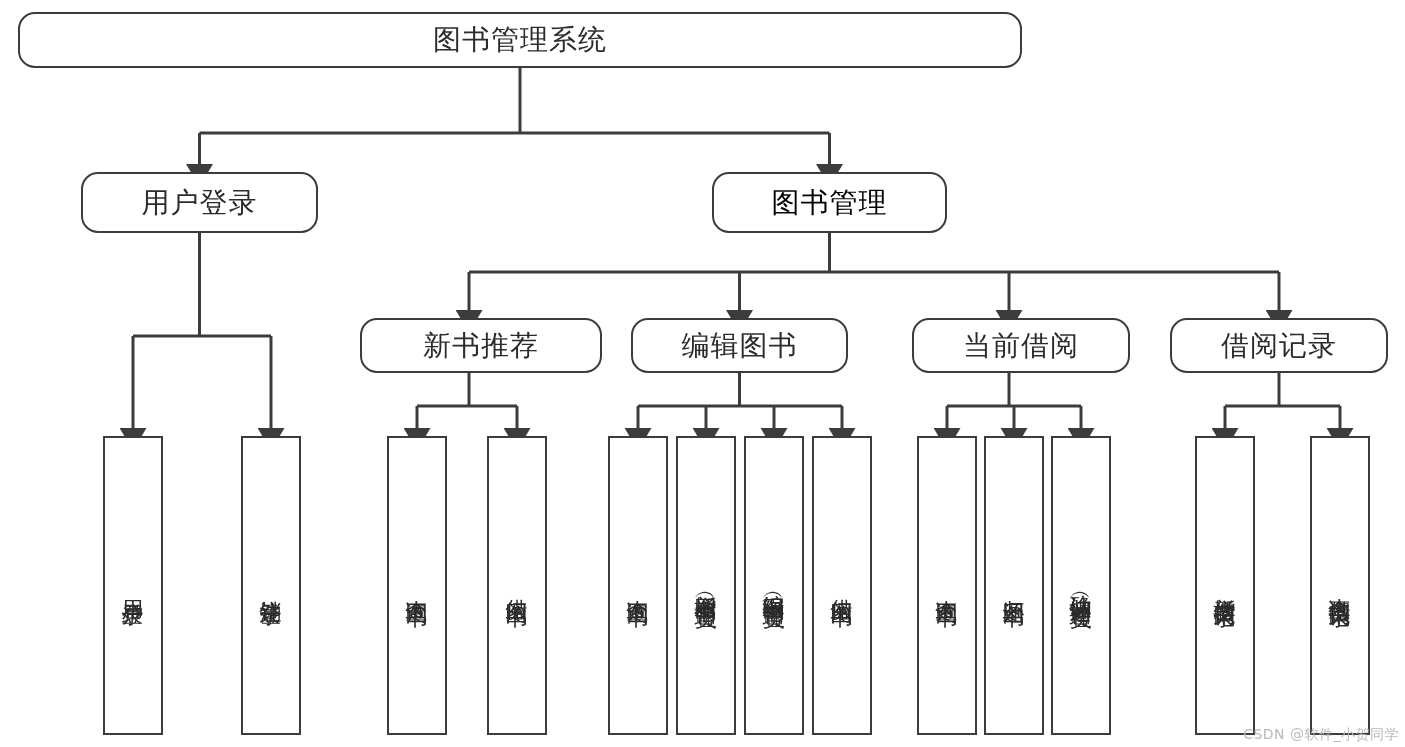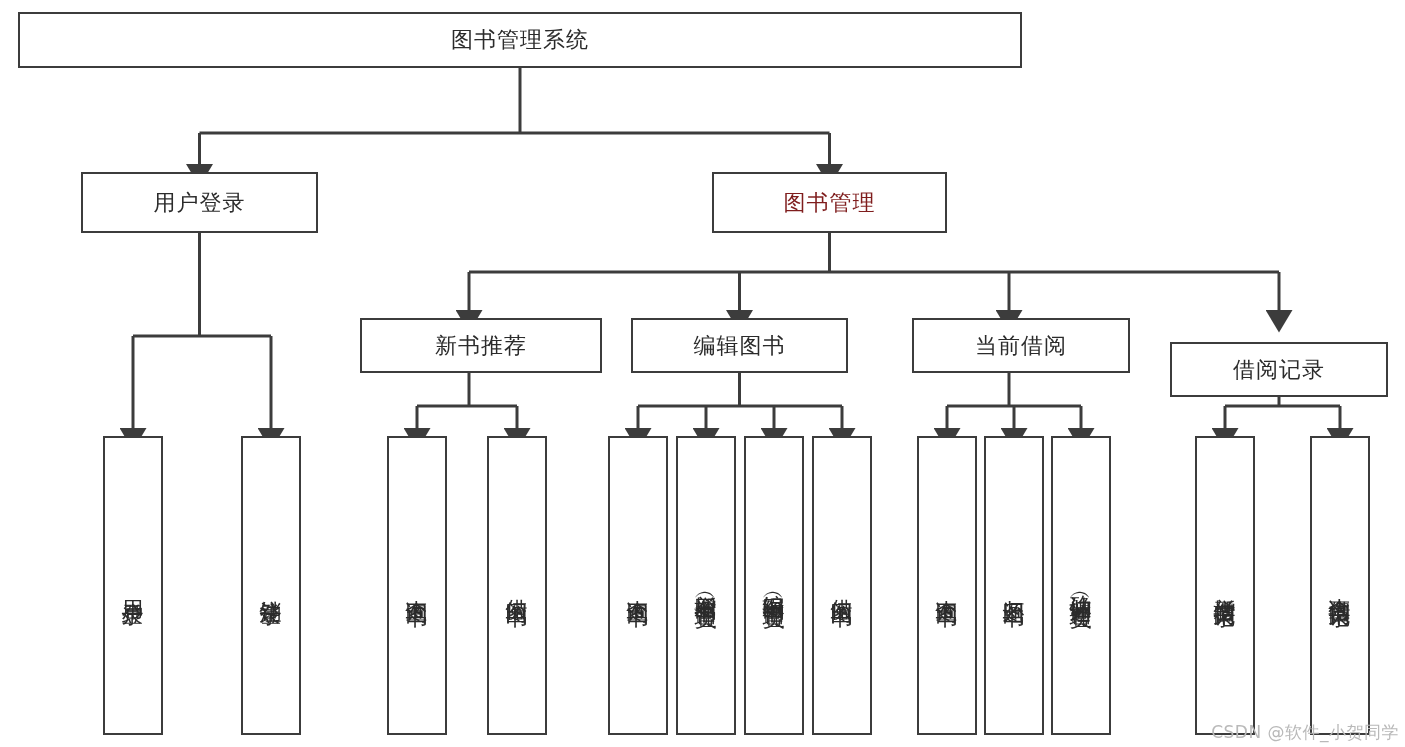--- a/index.html
+++ b/index.html
@@ -27,43 +27,44 @@
     box-sizing: border-box;
     border: 2px solid #3c3c3c;
     background: #ffffff;
     color: #2b2b2b;
     display: flex;
     align-items: center;
     justify-content: center;
     text-align: center;
   }
   .node.h {
-    font-size: 22px;
+    font-size: 28px;
     letter-spacing: 1px;
+    border-radius: 17px;
   }
   .node.v {
     font-size: 22px;
     writing-mode: vertical-rl;
     text-orientation: upright;
     letter-spacing: 2px;
     line-height: 1.05;
     padding: 6px 0;
     align-items: center;
     justify-content: center;
   }
   .node.v .vtext {
     writing-mode: vertical-rl;
     text-orientation: upright;
     white-space: nowrap;
   }
   #watermark {
     position: absolute;
     right: 6px;
     bottom: 3px;
-    font-size: 17px;
+    font-size: 14px;
     color: #b9b9b9;
     font-family: "DejaVu Sans", "Liberation Sans", sans-serif;
     letter-spacing: 0.5px;
     pointer-events: none;
     user-select: none;
   }
 </style>
 </head>
 <body>
 
@@ -111,33 +112,33 @@
       </g>
   </svg>
 
   <div id="nodes">
       <div class="node h" style="left: 18px; top: 12px; width: 1004px; height: 56px; border-color: rgb(60, 60, 60); color: rgb(43, 43, 43);">
         <span>图书管理系统</span>
       </div>
       <div class="node h" style="left: 81px; top: 172px; width: 237px; height: 61px; border-color: rgb(60, 60, 60); color: rgb(43, 43, 43);">
         <span>用户登录</span>
       </div>
-      <div class="node h" style="left: 712px; top: 172px; width: 235px; height: 61px; border-color: rgb(60, 60, 60); color: #7f1d1d; text-align: right;">
+      <div class="node h" style="left: 712px; top: 172px; width: 235px; height: 61px; border-color: rgb(60, 60, 60); color: #000000; text-align: right;">
         <span>图书管理</span>
       </div>
       <div class="node h" style="left: 360px; top: 318px; width: 242px; height: 55px; border-color: rgb(60, 60, 60); color: rgb(43, 43, 43);">
         <span>新书推荐</span>
       </div>
       <div class="node h" style="left: 631px; top: 318px; width: 217px; height: 55px; border-color: rgb(60, 60, 60); color: rgb(43, 43, 43);">
         <span>编辑图书</span>
       </div>
       <div class="node h" style="left: 900px; top: 318px; width: 218px; height: 55px; border-color: rgb(60, 60, 60); color: rgb(43, 43, 43); margin-left: 12px;">
         <span>当前借阅</span>
       </div>
-      <div class="node h" style="left: 1170px; top: 318px; width: 218px; height: 55px; border-color: rgb(60, 60, 60); color: rgb(43, 43, 43); margin-top: 24px;">
+      <div class="node h" style="left: 1170px; top: 318px; width: 218px; height: 55px; border-color: rgb(60, 60, 60); color: rgb(43, 43, 43);">
         <span>借阅记录</span>
       </div>
       <div class="node v" style="left: 103px; top: 436px; width: 60px; height: 299px; border-color: rgb(60, 60, 60); color: rgb(43, 43, 43);">
         <span class="vtext">用户登录</span>
       </div>
       <div class="node v" style="left: 241px; top: 436px; width: 60px; height: 299px; border-color: rgb(60, 60, 60); color: rgb(43, 43, 43);">
         <span class="vtext">注销登录</span>
       </div>
       <div class="node v" style="left: 387px; top: 436px; width: 60px; height: 299px; border-color: rgb(60, 60, 60); color: rgb(43, 43, 43);">
         <span class="vtext">查询图书</span>

